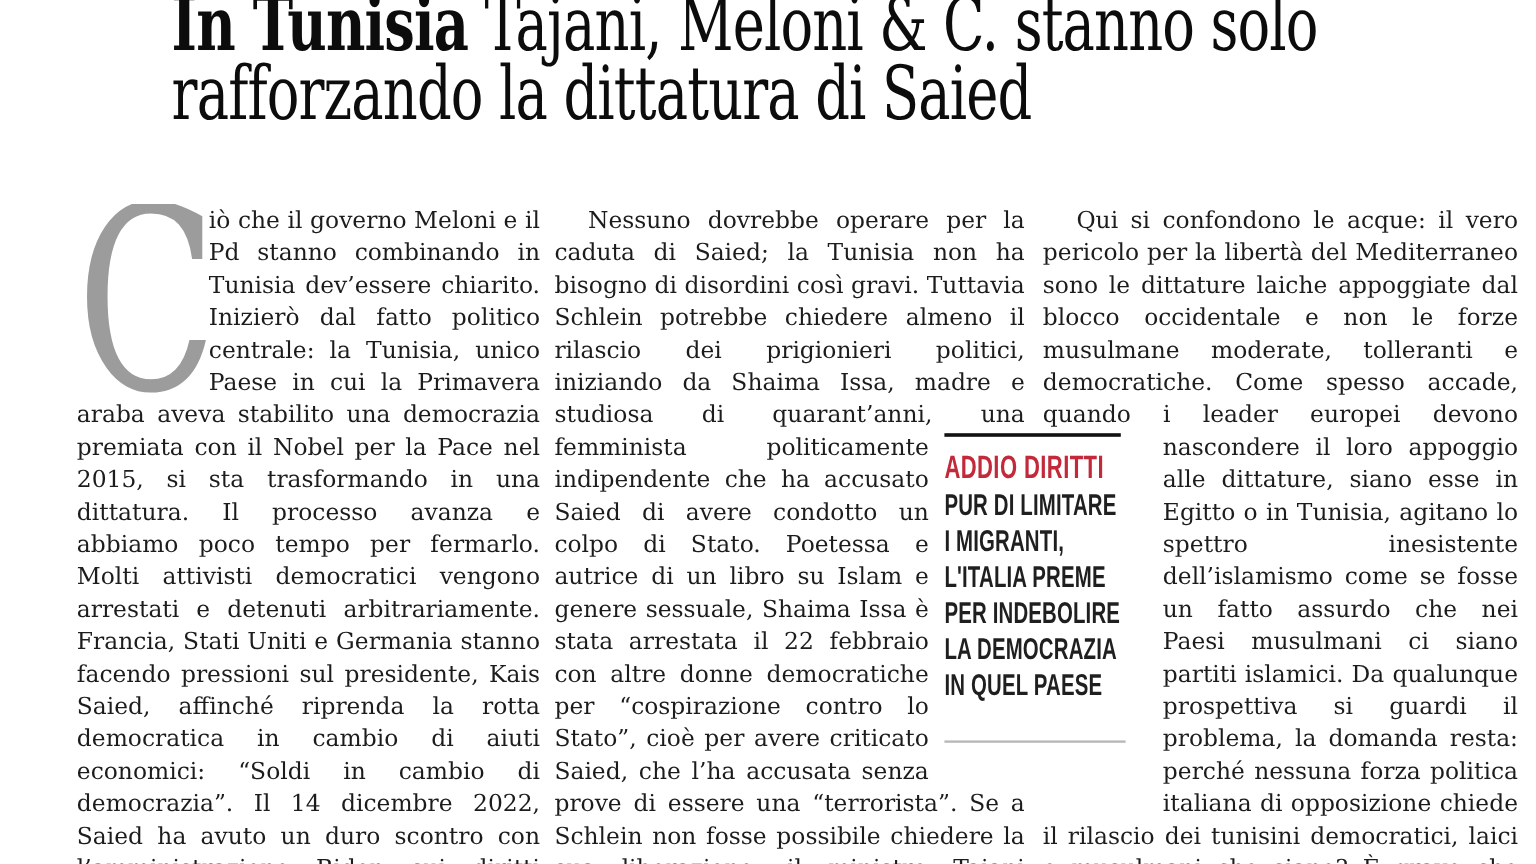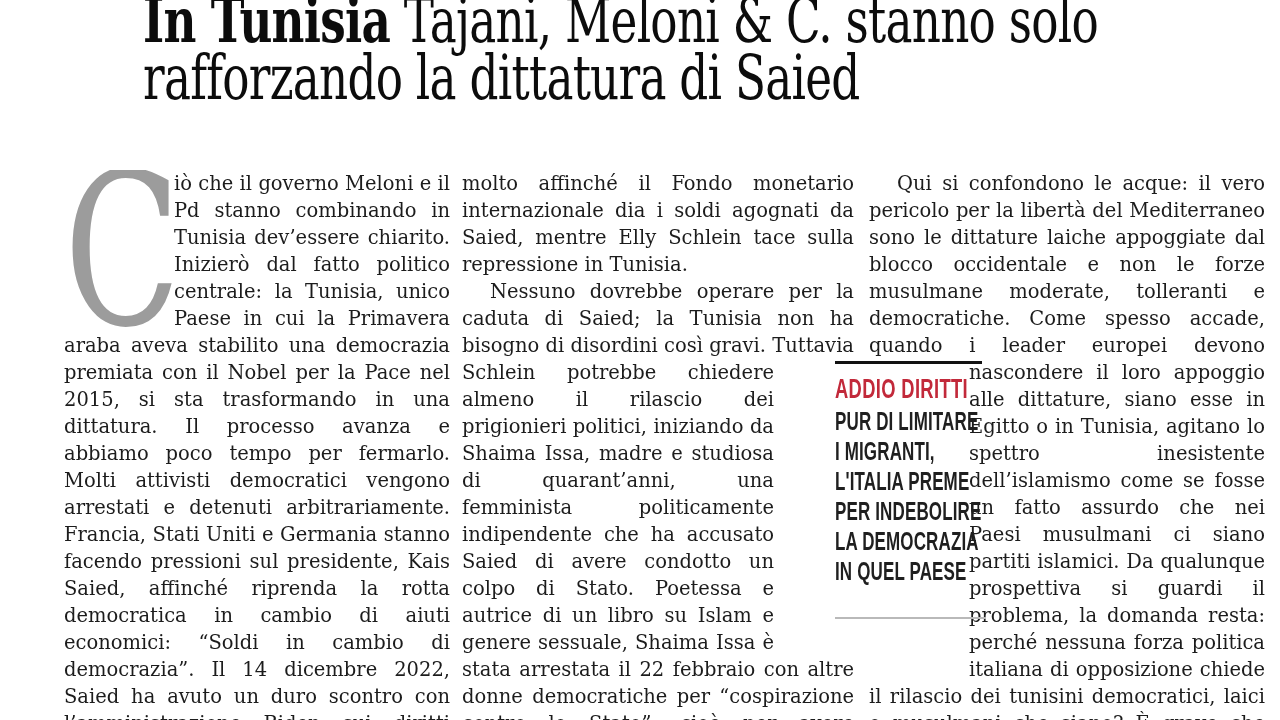--- a/index.html
+++ b/index.html
@@ -33,21 +33,21 @@
     display:inline-block; transform:scaleX(0.72); transform-origin:0 0;
     font-family:"DejaVu Serif", serif; font-weight:400;
     font-size:212px; line-height:162px; color:#9c9c9c;
   }
   
   .sp-r   { float:right; width:0;    height:189px; }
   .shim-r { float:right; clear:right; width:80px;  height:297px; }
   .sp-l   { float:left;  width:0;    height:189px; }
   .shim-l { float:left;  clear:left;  width:100px; height:324px; }
   
-  .pullquote { position:absolute; left:787px; top:361px; width:151px; height:260px;margin-left:48px; }
+  .pullquote { position:absolute; left:787px; top:361px; width:151px; height:260px; }
   .pq-rule-top    { position:absolute; left:0; top:0;     width:147px; border-top:3px solid #121212; }
   .pq-rule-bottom { position:absolute; left:0; top:256px; width:151px; border-top:2px solid #b9b9b9; }
   .pq-inner {
     position:absolute; left:0; top:13px; width:224px;
     transform:scaleX(0.68); transform-origin:0 0;
     font-family:"Liberation Sans", sans-serif; font-weight:700;
   }
   .pq-kicker { font-size:27px; line-height:30px; letter-spacing:0.5px; color:#c2293a; }
   .pq-text   { font-size:25px; line-height:30px; letter-spacing:0.2px; color:#1f1f1f; margin-top:2px; }
 </style>
@@ -61,21 +61,20 @@
   <div class="col col1">
     <p class="para">
       <span class="dropcap"><span class="dc">C</span></span><span>iò che il governo Meloni e il Pd stanno combinando in Tunisia dev’essere chiarito. Inizierò dal fatto politico centrale: la Tunisia, unico Paese in cui la Primavera araba aveva stabilito una democrazia premiata con il Nobel per la Pace nel 2015, si sta trasformando in una dittatura. Il processo avanza e abbiamo poco tempo per fermarlo. Molti attivisti democratici vengono arrestati e detenuti arbitrariamente. Francia, Stati Uniti e Germania stanno facendo pressioni sul presidente, Kais Saied, affinché riprenda la rotta democratica in cambio di aiuti economici: “Soldi in cambio di democrazia”. Il 14 dicembre 2022, Saied ha avuto un duro scontro con l’amministrazione Biden sui diritti umani, di cui ha parlato Missy Ryan sul . Ancor più importanti sono gli articoli di Sarah E. Yerkes per  e l’ultimo report sulla Tunisia di .</span>
     </p>
 
   </div>
 
   <div class="col col2">
     <div class="sp-r"></div>
     <div class="shim-r"></div>
-    <p class="para">molto affinché il Fondo monetario internazionale dia i soldi agognati da Saied, mentre Elly Schlein tace sulla repressione in Tunisia.</p>
     <p class="para indent">Nessuno dovrebbe operare per la caduta di Saied; la Tunisia non ha bisogno di disordini così gravi. Tuttavia Schlein potrebbe chiedere almeno il rilascio dei prigionieri politici, iniziando da Shaima Issa, madre e studiosa di quarant’anni, una femminista politicamente indipendente che ha accusato Saied di avere condotto un colpo di Stato. Poetessa e autrice di un libro su Islam e genere sessuale, Shaima Issa è stata arrestata il 22 febbraio con altre donne democratiche per “cospirazione contro lo Stato”, cioè per avere criticato Saied, che l’ha accusata senza prove di essere una “terrorista”. Se a Schlein non fosse possibile chiedere la sua liberazione, il ministro Tajani potrebbe almeno astenersi dal rilasciare dichiarazioni contro le forze democratiche della Tunisia. Queste sono state le pa-</p>
   </div>
 
   <div class="col col3">
     <div class="sp-l"></div>
     <div class="shim-l"></div>
     <p class="para indent">Qui si confondono le acque: il vero pericolo per la libertà del Mediterraneo sono le dittature laiche appoggiate dal blocco occidentale e non le forze musulmane moderate, tolleranti e democratiche. Come spesso accade, quando i leader europei devono nascondere il loro appoggio alle dittature, siano esse in Egitto o in Tunisia, agitano lo spettro inesistente dell’islamismo come se fosse un fatto assurdo che nei Paesi musulmani ci siano partiti islamici. Da qualunque prospettiva si guardi il problema, la domanda resta: perché nessuna forza politica italiana di opposizione chiede il rilascio dei tunisini democratici, laici o musulmani che siano? È grave che Tajani non lo chieda; è ancor più grave che la richiesta non venga</p>
   </div>
 
   <aside class="pullquote">

